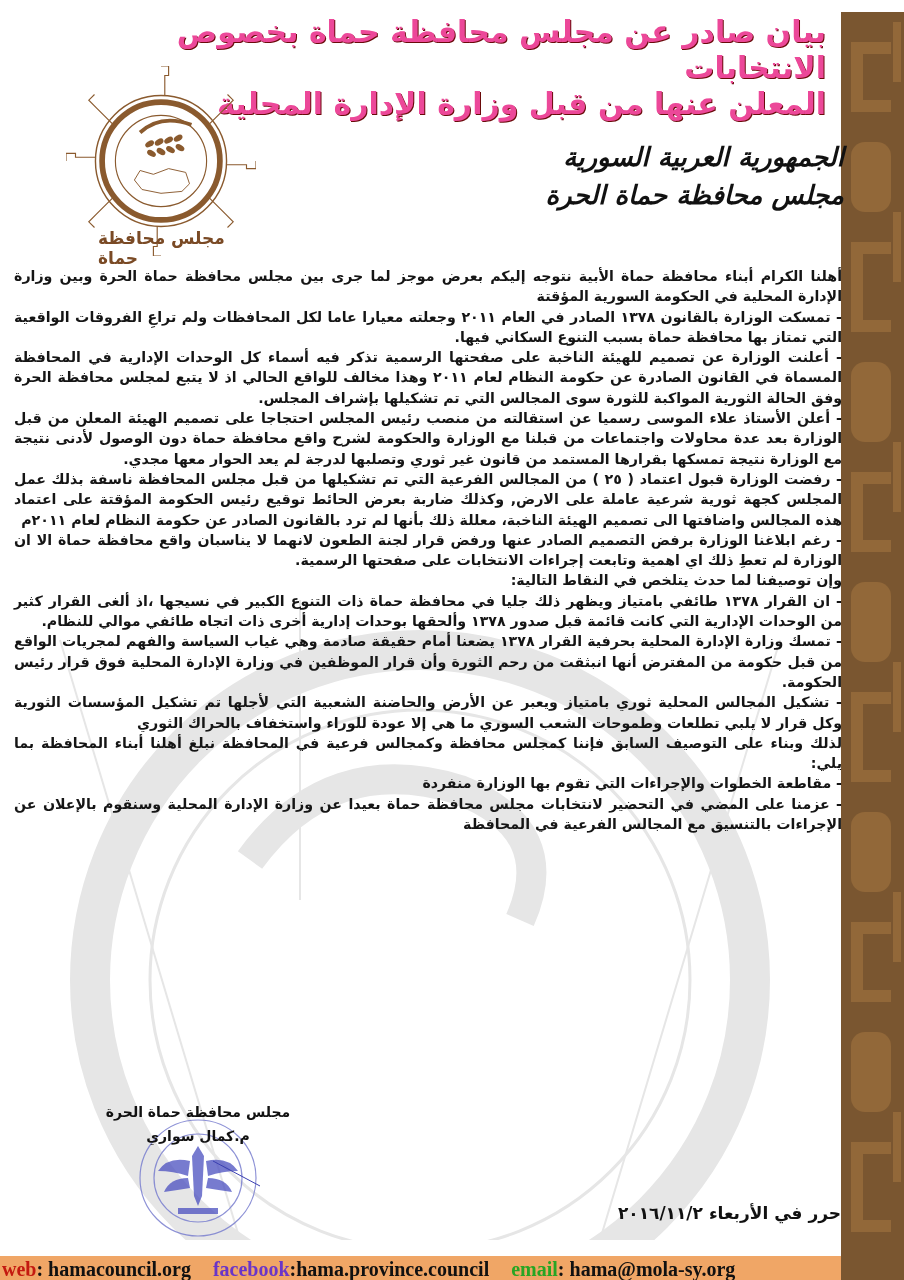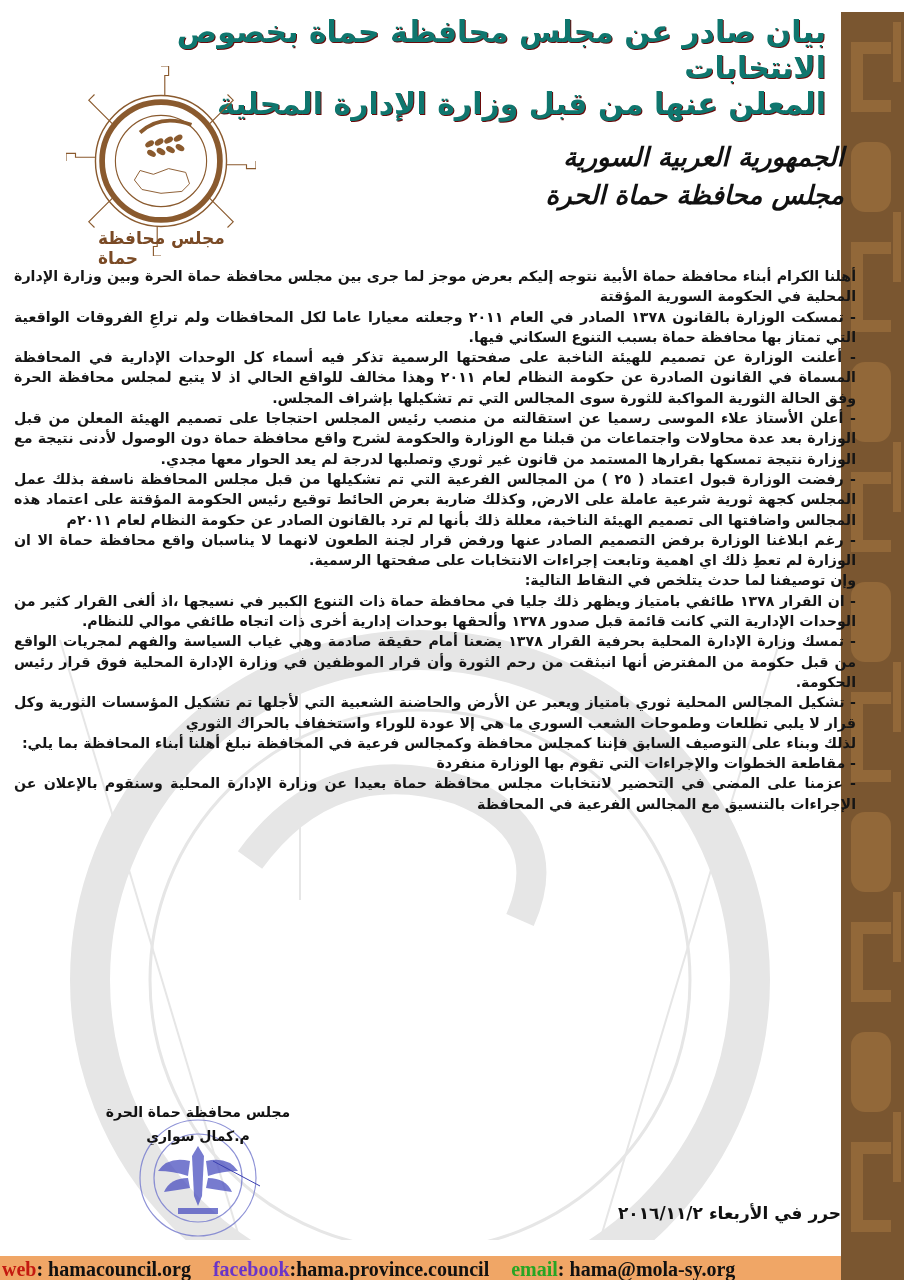--- a/index.html
+++ b/index.html
@@ -1,24 +1,24 @@
 <!DOCTYPE html>
 <html><head>
 <meta charset="utf-8">
 <style>
   html, body { margin:0; padding:0; }
   body { width:904px; height:1280px; position:relative; overflow:hidden; background:#ffffff; font-family:"DejaVu Sans", sans-serif; }
   .sidebar { position:absolute; left:841px; top:12px; width:63px; height:1268px; background:#7a5630; overflow:hidden; }
   .sidebar svg { position:absolute; left:0; top:0; }
   .watermark { position:absolute; left:0; top:600px; width:840px; height:640px; pointer-events:none; }
-  .header-title { position:absolute; right:78px; top:14px; width:720px; direction:rtl; color:#0f766e; font-weight:bold; font-size:30px; line-height:36px; text-shadow:1px 1px 0 #6a0a0a; }
+  .header-title { position:absolute; right:78px; top:14px; width:720px; direction:rtl; color:#ec4899; font-weight:bold; font-size:30px; line-height:36px; text-shadow:1px 1px 0 #6a0a0a; }
   .logo { position:absolute; left:66px; top:66px; width:190px; height:190px; }
   .logo-caption { position:absolute; left:98px; top:228px; width:130px; text-align:left; direction:rtl; color:#7a4a25; font-weight:bold; font-size:17px; }
   .org { position:absolute; right:60px; top:138px; direction:rtl; text-align:right; font-weight:bold; font-size:26px; line-height:38px; color:#111;font-style:italic; }
-  .body-text { position:absolute; left:14px; right:48px; top:266px; direction:rtl; text-align:justify; text-align-last:right; font-weight:bold; font-size:14.2px; line-height:20.3px; color:#151515; }
+  .body-text { position:absolute; left:14px; right:62px; top:266px; direction:rtl; text-align:justify; text-align-last:right; font-weight:bold; font-size:14.2px; line-height:20.3px; color:#151515; }
   .body-text p { margin:0; }
   .sign { position:absolute; left:88px; top:1100px; width:220px; text-align:center; direction:rtl; font-weight:bold; font-size:14px; line-height:24px; color:#111; }
   .stamp { position:absolute; left:128px; top:1116px; width:140px; height:130px; }
   .date { position:absolute; right:63px; top:1203px; direction:rtl; font-weight:bold; font-size:17px; color:#111; }
   .footer { position:absolute; left:0; top:1256px; width:841px; height:37px; background:#f0a666; font-family:"Liberation Serif", serif; font-weight:bold; font-size:20px; line-height:26px; white-space:nowrap; color:#111; padding-left:2px; box-sizing:border-box; }
   .footer .k1 { color:#c41a10; }
   .footer .k2 { color:#6a35c8; }
   .footer .k3 { color:#27a524; }
   .footer .gap { display:inline-block; width:22px; }
 </style>

